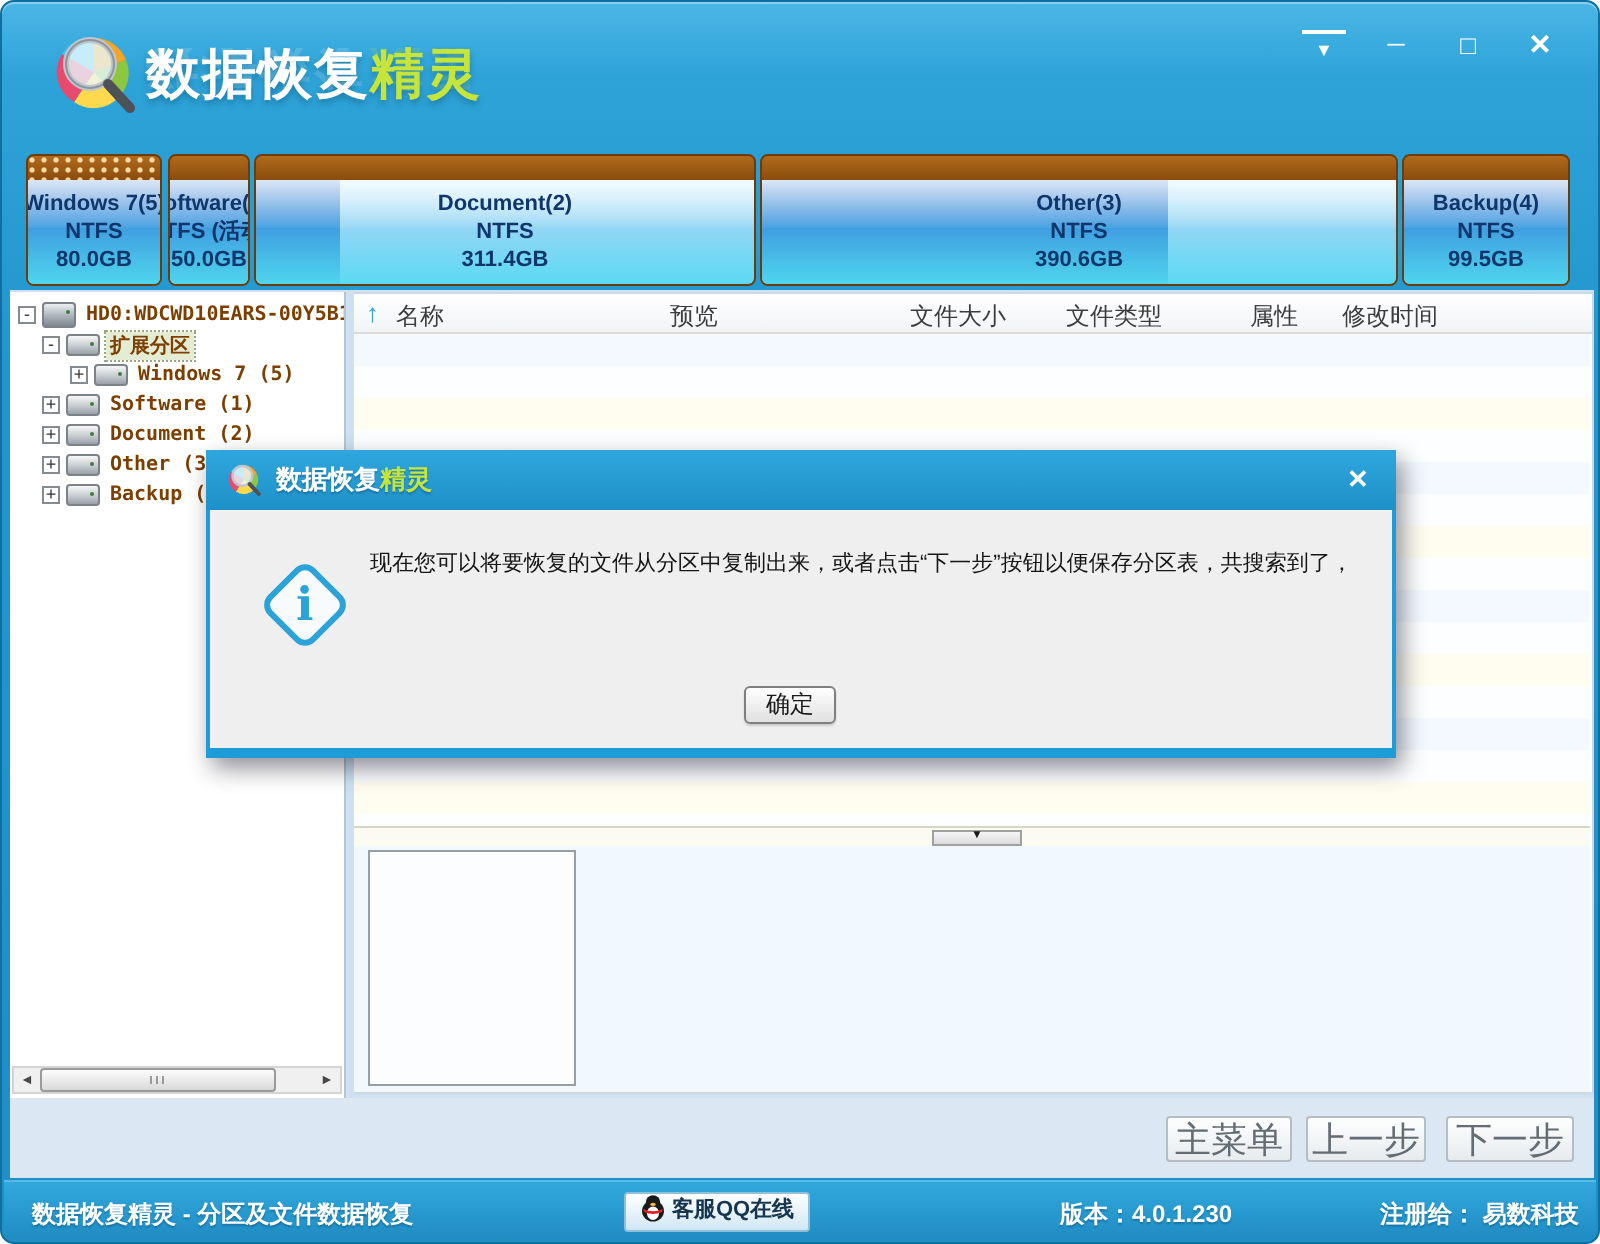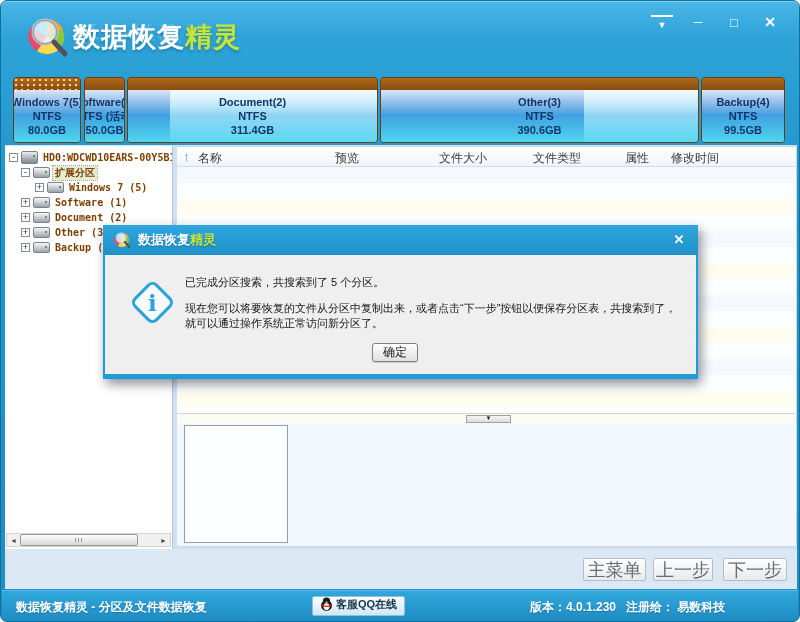--- a/index.html
+++ b/index.html
@@ -78,21 +78,21 @@
     background:linear-gradient(180deg,#fdfdfd,#d9d9d9); position:relative; cursor:grab;}
   .hs-thumb::after { content:""; position:absolute; left:50%; top:3px; bottom:3px; width:8px; margin-left:-4px;
     background:repeating-linear-gradient(90deg,#9a9a9a 0 1px,rgba(0,0,0,0) 1px 3px); }
   
   .main-panel { position:absolute; left:176px; top:145px; width:620px; height:401px; background:#ffffff;
     border:1px solid #ccd8e2; border-left:none; }
   .list-header { position:relative; height:20px; background:linear-gradient(180deg,#ffffff,#f1f4f7);
     border-bottom:1px solid #dcdcdc; font-size:12px; color:#3c3c3c; }
   .sort-icon { position:absolute; left:6px; top:2px; color:#2d9fd9; font-weight:bold; font-size:13px; }
   .col { position:absolute; top:3px; white-space:nowrap; cursor:pointer; }
-  .col0 { left:21px; } .col1 { left:158px; } .col2 { left:262px; }
+  .col0 { left:21px; } .col1 { left:158px; } .col2 { left:278px; }
   .col3 { left:356px; } .col4 { left:448px; } .col5 { left:494px; }
   .file-list { position:absolute; left:0; top:20px; width:618px; height:246px;
     background:repeating-linear-gradient(180deg,#f3f9fe 0 16px,#fdfeff 16px 32px,#fffdf0 32px 48px,#fdfeff 48px 64px); }
   .split-band { position:absolute; left:0; top:266px; width:618px; height:10px; background:#fbfbf1;
     border-top:1px solid #d6d6c6; }
   .split-btn { position:absolute; left:289px; top:1px; width:45px; height:8px;
     background:linear-gradient(180deg,#f5f5f5,#dcdcdc); border:1px solid #a0a0a0;
     font-size:6px; line-height:5px; text-align:center; color:#1a1a1a; cursor:pointer;}
   .preview-pane { position:absolute; left:0; top:276px; width:618px; height:123px; background:#f2f9fe; }
   .preview-box { position:absolute; left:7px; top:2px; width:104px; height:118px;
@@ -109,21 +109,21 @@
   .statusbar { position:absolute; left:1px; right:1px; bottom:1px; height:30px;
     background:linear-gradient(180deg,#31a8dd 0%,#1f8cc2 100%); border-top:1px solid #56bbe6;
     border-radius:0 0 6px 6px; color:#fff; font-size:12px; font-weight:bold;
     text-shadow:0 1px 1px rgba(0,40,70,.3); }
   .sb-left { position:absolute; left:14px; top:8px; white-space:nowrap; }
   .qq-btn { position:absolute; left:310px; top:5px; width:93px; height:20px;
     background:linear-gradient(180deg,#ffffff,#cfe7f5); border:1px solid #8fc0da; border-radius:2px;
     display:flex; align-items:flex-start; justify-content:center; gap:3px; cursor:pointer;
     color:#16354f; font-size:11px; text-shadow:none; }
   .sb-version { position:absolute; left:528px; top:8px; white-space:nowrap; }
-  .sb-reg { position:absolute; left:624px; top:8px; white-space:nowrap; }
+  .sb-reg { position:absolute; left:688px; top:8px; white-space:nowrap; }
   
   .dialog { position:absolute; left:102px; top:224px; width:595px; height:154px; z-index:20;
     box-shadow:3px 5px 12px rgba(0,0,20,.45); background:#1e9cd7; border-radius:1px;}
   .dlg-title { position:relative; height:30px; background:linear-gradient(180deg,#2fa7de,#1e90c8);
     display:flex; align-items:center; }
   .dlg-logo { width:20px; height:18px; margin-left:9px; }
   .dlg-title-text { margin-left:6px; font-size:13px; font-weight:bold; color:#fff;
     text-shadow:0 1px 1px rgba(0,50,80,.35); }
   .dlg-title-text .accent { color:#c6e53b; }
   .dlg-close { position:absolute; right:10px; top:6px; width:18px; height:18px; color:#fff;
@@ -334,22 +334,20 @@
       <span class="dlg-title-text"><span>数据恢复</span><span class="accent">精灵</span></span>
       <span class="dlg-close">✕</span>
     </div>
     <div class="dlg-content">
       <div class="dlg-info-icon">
         <div class="diamond">
             <span>i</span>
           </div>
       </div>
       <div class="dlg-text">
-        <div class="dlg-line1">已完成分区搜索，共搜索到了 5 个分区。</div>
         <div class="dlg-line">现在您可以将要恢复的文件从分区中复制出来，或者点击“下一步”按钮以便保存分区表，共搜索到了，</div>
-        <div class="dlg-line">就可以通过操作系统正常访问新分区了。</div>
       </div>
       <button class="dlg-ok">确定</button>
     </div>
     <div class="dlg-bottom"></div>
   </div>
 
 </div>
 
 </body></html>

